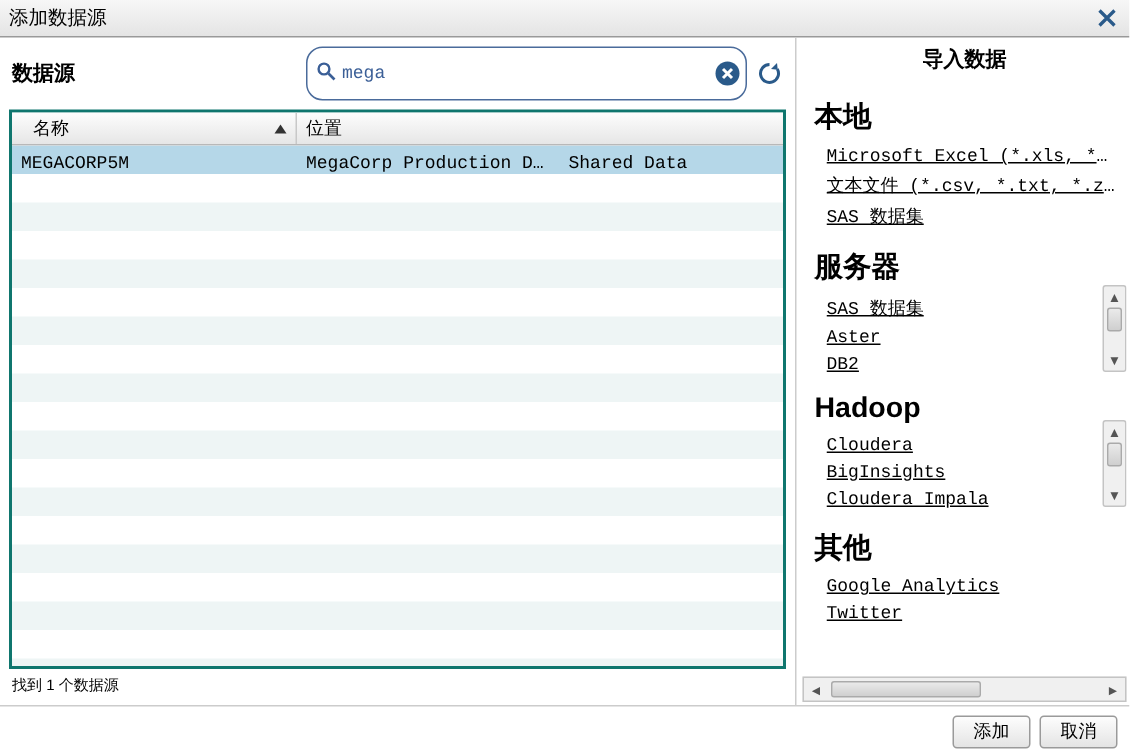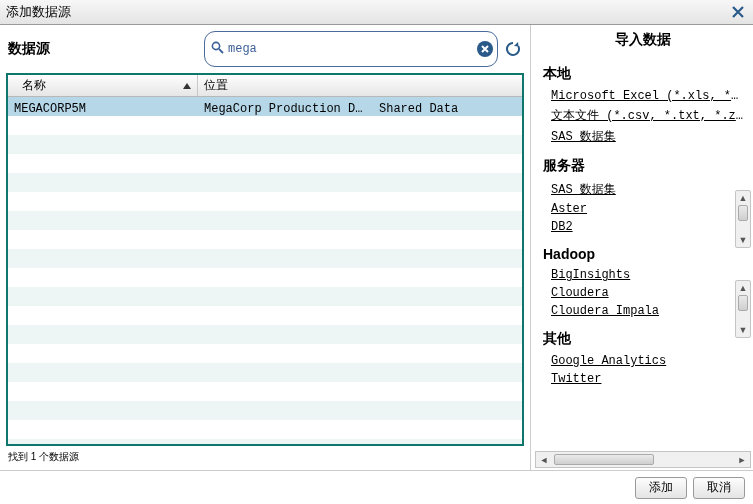--- a/index.html
+++ b/index.html
@@ -31,21 +31,21 @@
   .tbody { flex: 1; overflow: hidden; }
   .trow { display: flex; height: 19px; align-items: center; }
   .trow:nth-child(odd) { background: #eef5f5; }
   .trow:nth-child(even) { background: #fff; }
   .trow.sel { background: #b5d7e8 !important; align-items: flex-end; }
   .td { padding: 0 6px; font-family: "Courier New", monospace; font-size: 12px; white-space: nowrap; overflow: hidden; text-overflow: ellipsis; }
   .left-footer { padding: 4px 8px 6px 8px; font-family: Liberation Sans, sans-serif; font-size: 10px; }
   .right-pane { width: 222px; display: flex; flex-direction: column; }
   .right-title { font-weight: bold; font-size: 14px; font-family: SimSun, sans-serif; padding: 6px 8px 2px 10px; text-align: center; }
   .right-body { flex: 1; margin: 4px 2px 0 4px; overflow: hidden; position: relative; }
-  .sec-title { font-weight: bold; font-size: 14px; font-family: SimSun, sans-serif; padding: 10px 6px 4px 8px; }
+  .sec-title { font-weight: bold; font-size: 19px; font-family: SimSun, sans-serif; padding: 10px 6px 4px 8px; }
   .sec-items { padding: 0 6px 0 16px; }
   .sec-item { font-family: "Courier New", monospace; font-size: 12px; text-decoration: underline; color: #000; padding: 2px 0; cursor: pointer; white-space: nowrap; overflow: hidden; text-overflow: ellipsis; }
   .sec-with-scroll { position: relative; }
   .fake-vscroll { position: absolute; right: 0; width: 16px; background: #f0f0f0; border: 1px solid #c4c4c4; border-radius: 2px; }
   .fake-vscroll .up, .fake-vscroll .down { height: 14px; display: flex; align-items: center; justify-content: center; font-size: 9px; color: #555; }
   .fake-vscroll .thumb { position: absolute; left: 2px; right: 2px; background: linear-gradient(#eaeaea,#cfcfcf); border: 1px solid #aaa; border-radius: 2px; }
   .right-hscroll { height: 17px; margin: 0 2px 2px 4px; background: #f0f0f0; border: 1px solid #c4c4c4; position: relative; }
   .right-hscroll .lbtn, .right-hscroll .rbtn { position: absolute; top: 0; bottom: 0; width: 16px; display: flex; align-items: center; justify-content: center; font-size: 9px; color: #555; }
   .right-hscroll .lbtn { left: 0; }
   .right-hscroll .rbtn { right: 0; }
@@ -145,22 +145,22 @@
             </div>
           </div>
           <div class="fake-vscroll" style="top: 135px; height: 58px;">
             <div class="up">▲</div>
             <div class="thumb" style="top:14px;height:16px"></div>
             <div class="down" style="position:absolute;bottom:0;left:0;right:0">▼</div>
           </div>
           <div class="sec-with-scroll">
             <div class="sec-title">Hadoop</div>
             <div class="sec-items">
+              <div class="sec-item">Cloudera</div>
               <div class="sec-item">BigInsights</div>
-              <div class="sec-item">Cloudera</div>
               <div class="sec-item">Cloudera Impala</div>
             </div>
           </div>
           <div class="fake-vscroll" style="top: 225px; height: 58px;">
             <div class="up">▲</div>
             <div class="thumb" style="top:14px;height:16px"></div>
             <div class="down" style="position:absolute;bottom:0;left:0;right:0">▼</div>
           </div>
           <div class="sec-with-scroll">
             <div class="sec-title">其他</div>

